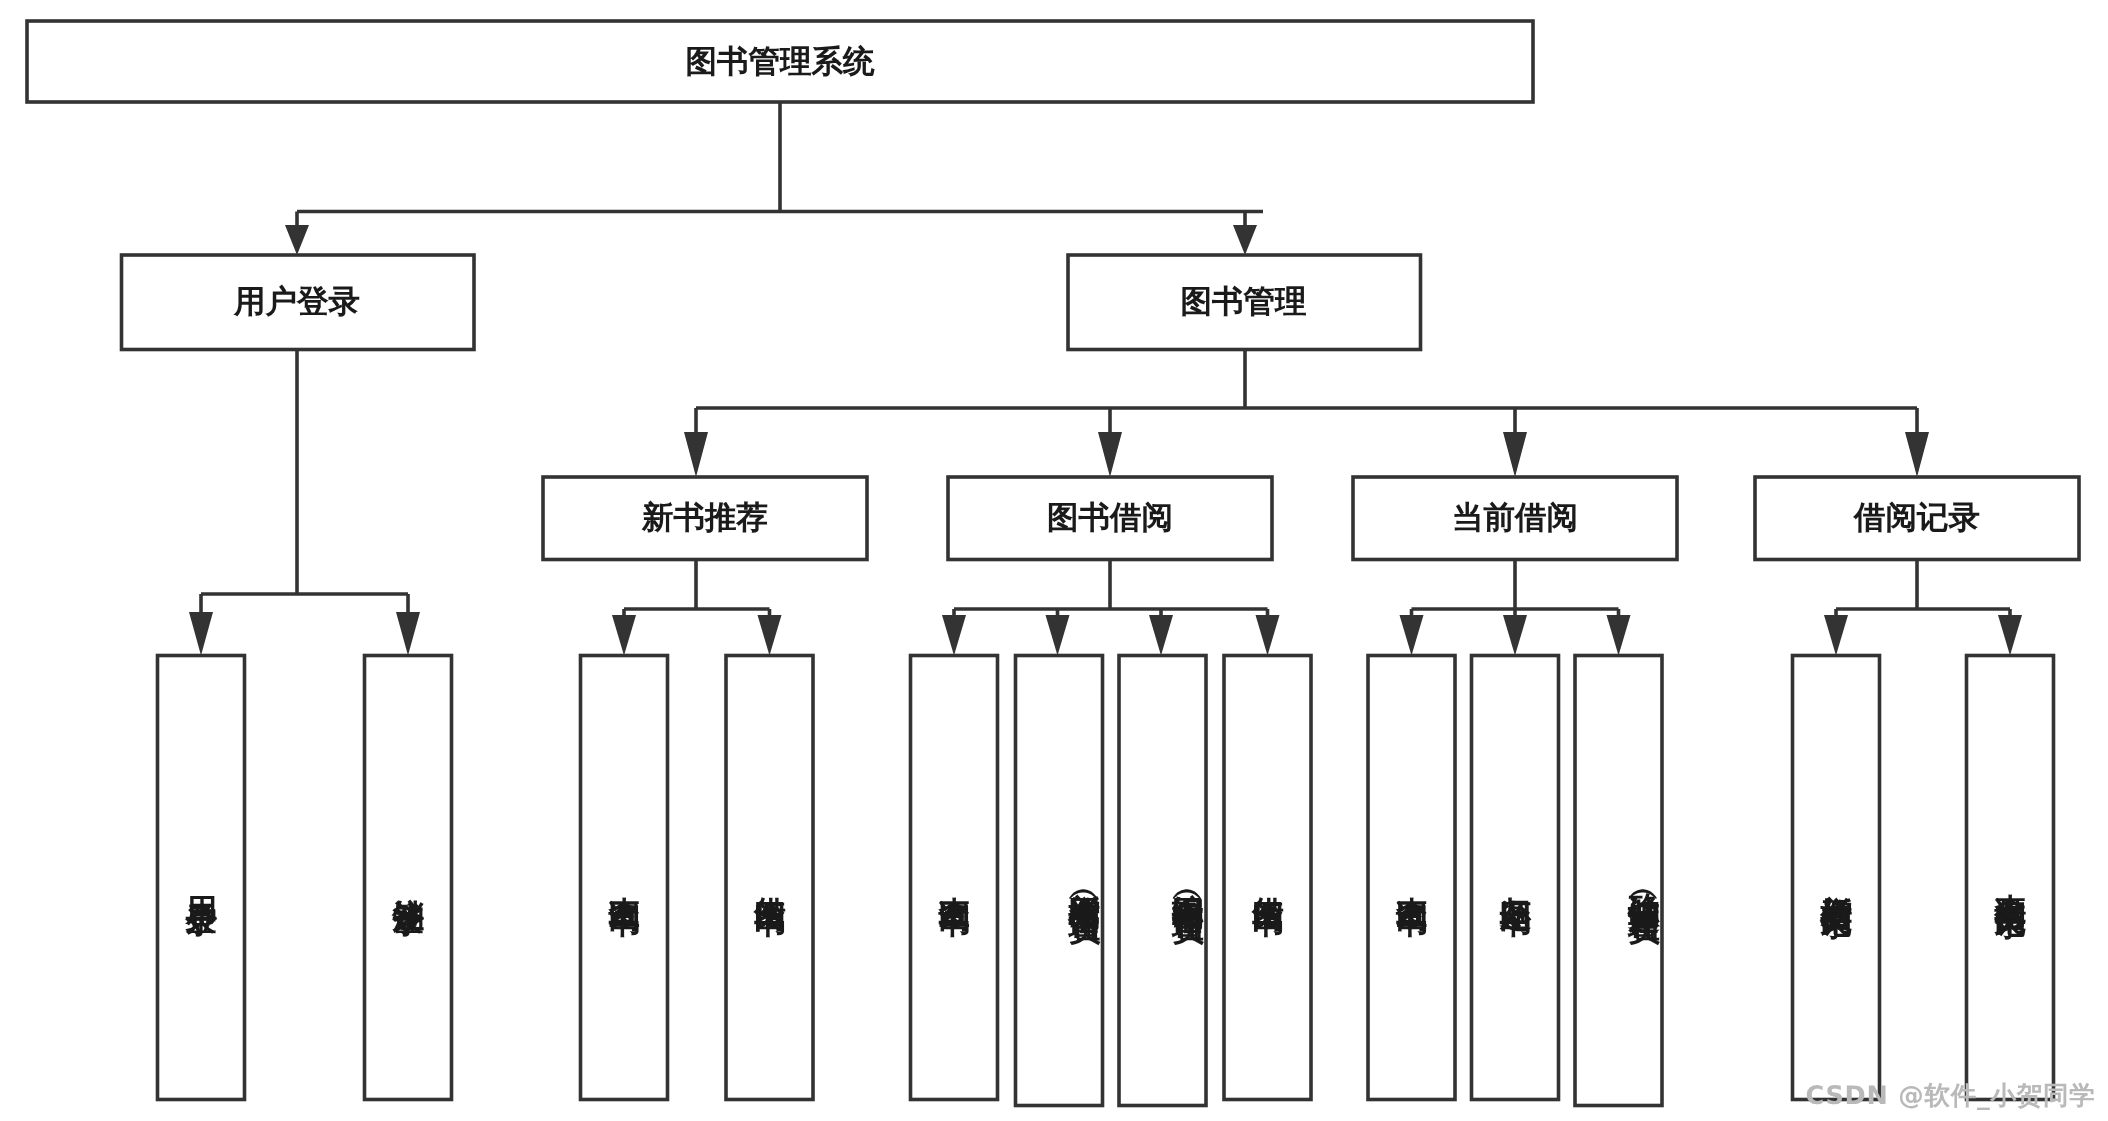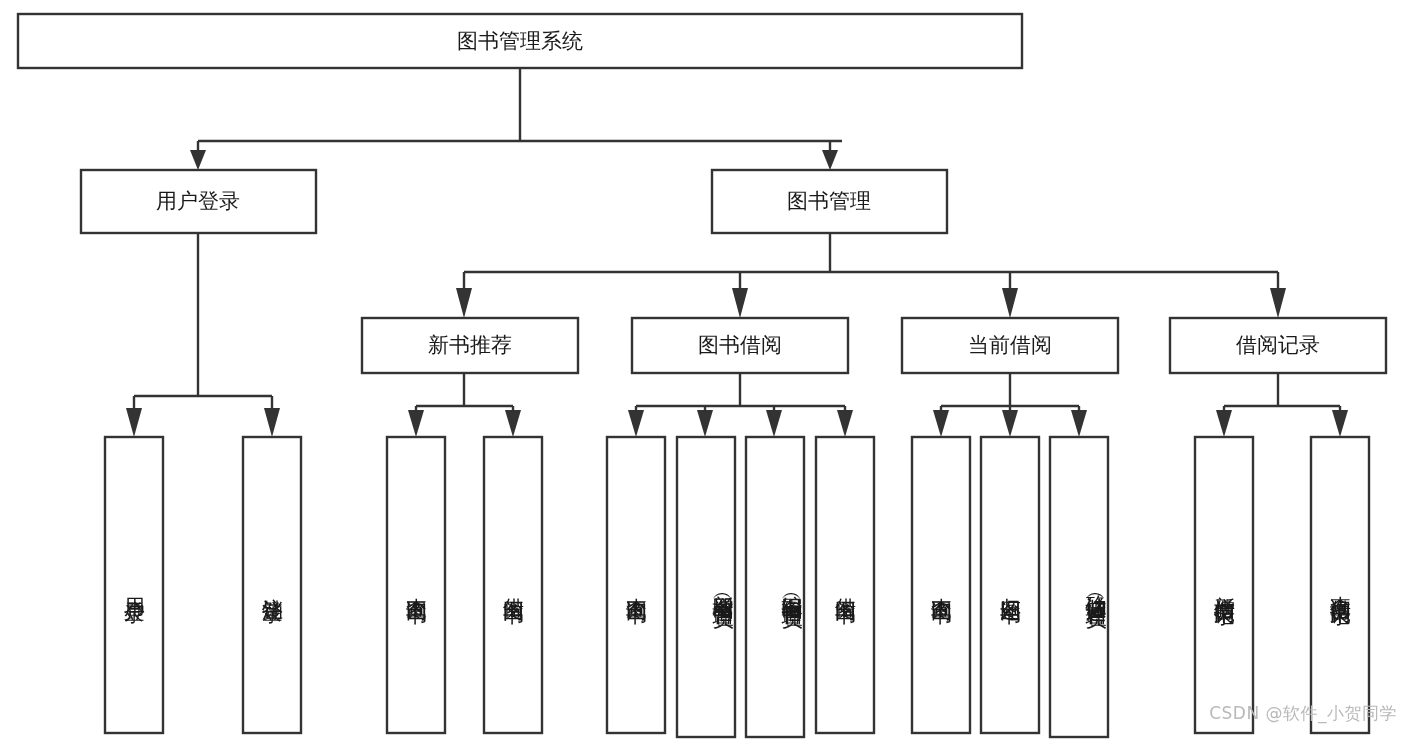--- a/index.html
+++ b/index.html
@@ -11,20 +11,21 @@
     width: 1405px;
     height: 747px;
     font-family: "DejaVu Sans", "Liberation Sans", sans-serif;
     overflow: hidden;
   }
   #diagram-root {
     position: relative;
     width: 1405px;
     height: 747px;
     background: #ffffff;
+    font-weight: bold;
   }
   svg.diagram-canvas {
     position: absolute;
     top: 0;
     left: 0;
     width: 1405px;
     height: 747px;
   }
   .node-box {
     fill: #ffffff;
@@ -57,21 +58,21 @@
     line-height: 1.18;
     color: #1a1a1a;
     letter-spacing: 2px;
     text-align: center;
     white-space: nowrap;
     pointer-events: none;
   }
   .watermark {
     position: absolute;
     right: 8px;
-    bottom: 22px;
+    bottom: 5px;
     font-family: "DejaVu Sans", "Liberation Sans", sans-serif;
     font-size: 17px;
     color: #b9b9b9;
     letter-spacing: 0.5px;
     white-space: nowrap;
   }
 </style>
 </head>
 <body>
 

